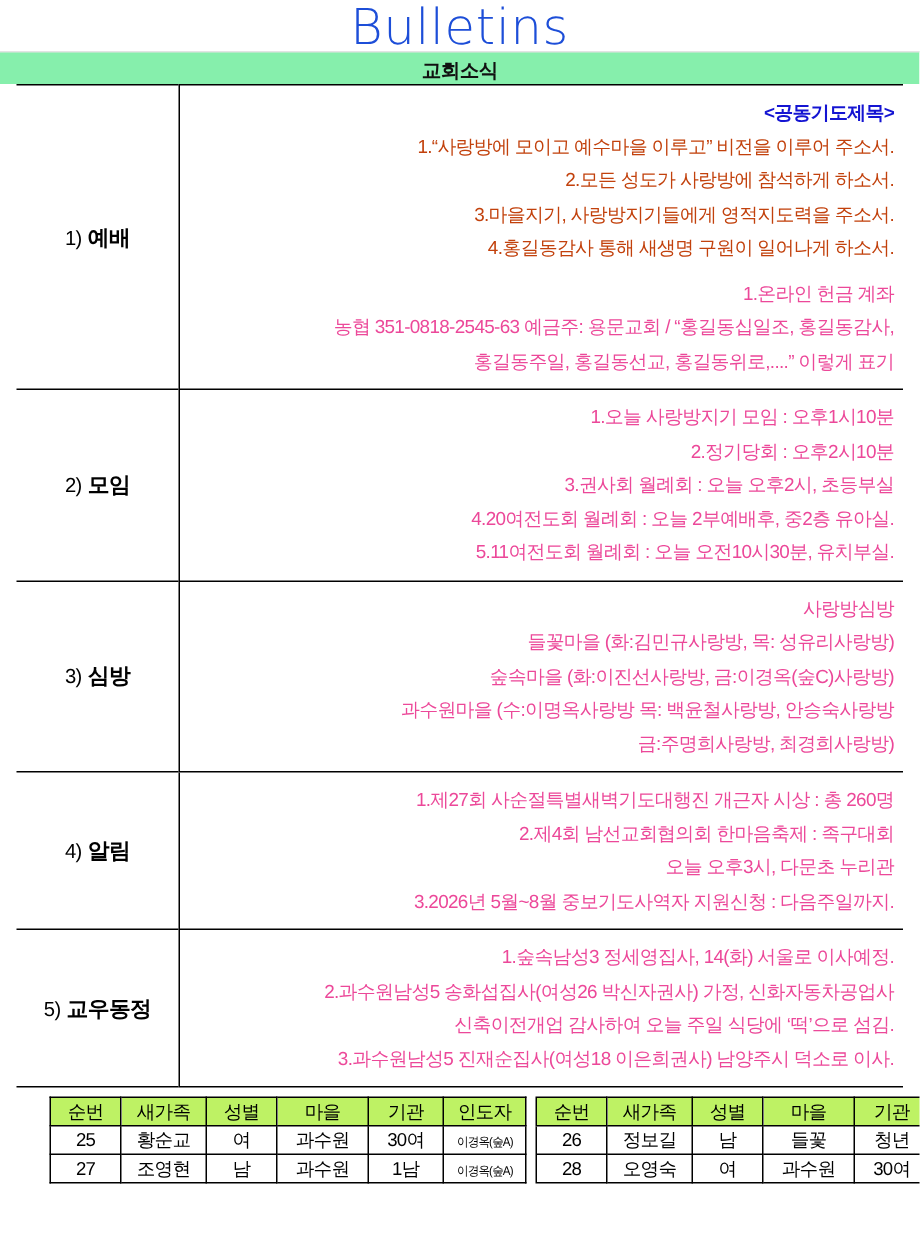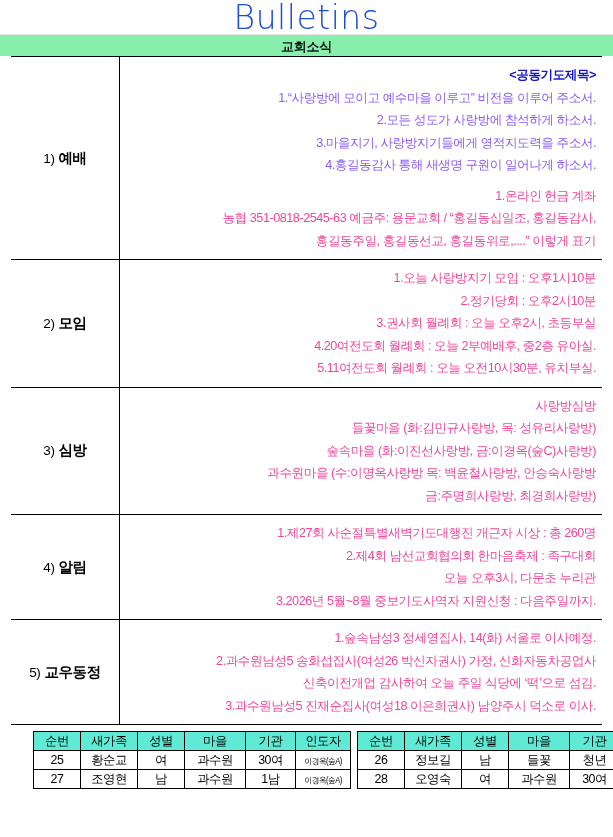--- a/index.html
+++ b/index.html
@@ -79,21 +79,21 @@
     text-align: right;
   }
 
   .line {
     font-size: 12.6px;
     line-height: 22.5px;
     letter-spacing: -0.45px;
     white-space: nowrap;
     color: #ec4899;
   }
-  .line.blue { color: #8b5cf6; }
+  .line.blue { color: #c2410c; }
   .line.head { font-weight: 700; color: #1414d2; }
   .line.indent1 { padding-left: 16px; }
   .line.indent2 { padding-left: 28px; }
   .line.indent3 { padding-left: 92px; }
   .line.spacer { height: 8px; line-height: 8px; }
 
   .ln-num { display: inline-block; width: 17px; }
 
   
   .reg-wrap {
@@ -119,21 +119,21 @@
     height: 18px;
     text-align: center;
     font-size: 12.4px;
     letter-spacing: -0.5px;
     font-weight: 400;
     padding: 0 1px;
     overflow: hidden;
     white-space: nowrap;
   }
   .reg-table th {
-    background: #5eead4;
+    background: #bef264;
     font-weight: 400;
   }
   .reg-table .sep {
     border: none;
     border-left: 1px solid #000;
     border-right: 1px solid #000;
     width: 4px;
     background: #ffffff;
   }
   .reg-table th.sep { background: #ffffff; }

